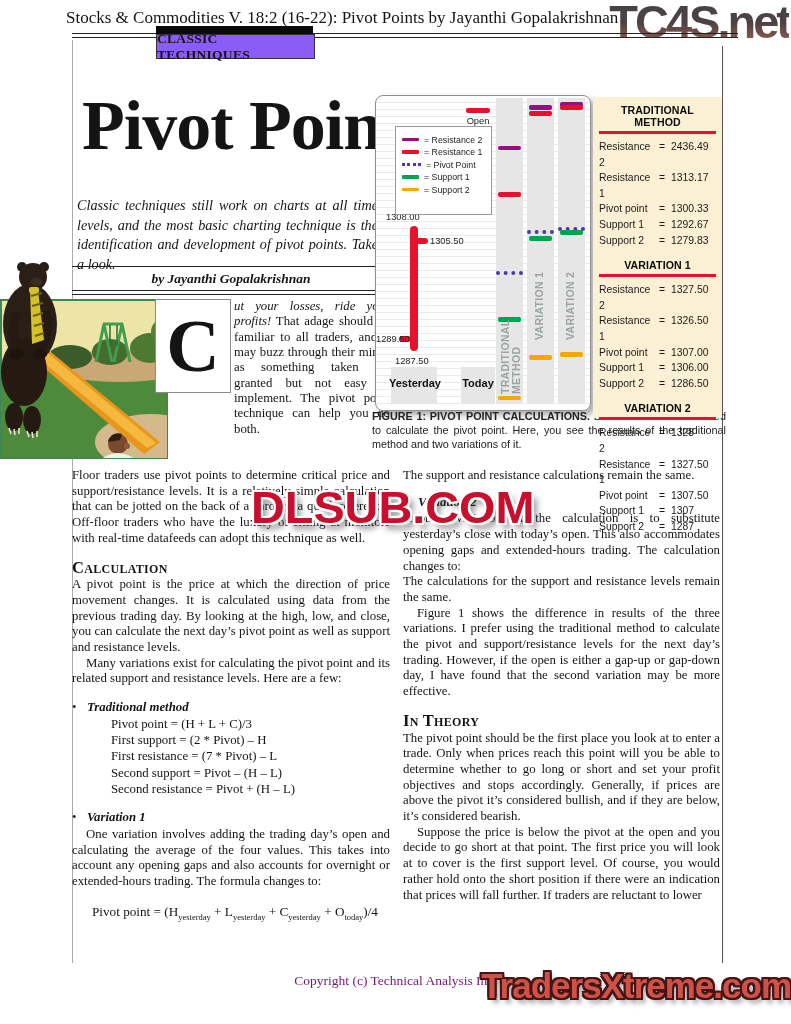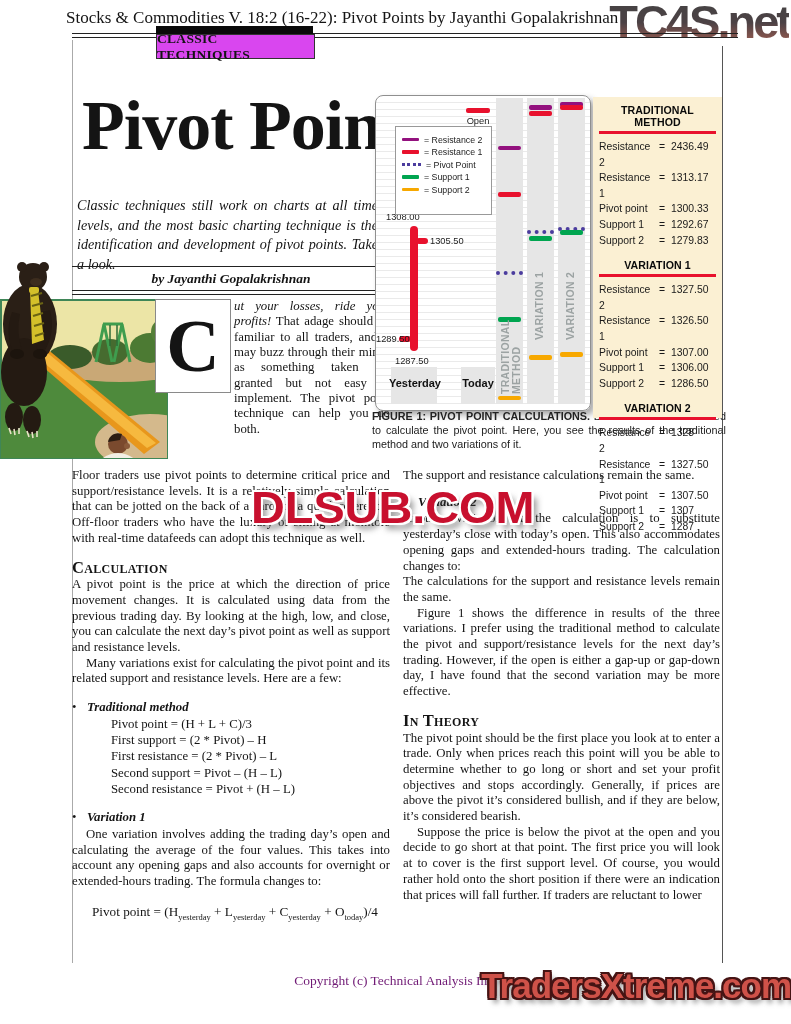--- a/index.html
+++ b/index.html
@@ -8,21 +8,21 @@
   .abs{position:absolute;}
 
   
   .citation{left:66px;top:8px;font-size:17px;white-space:nowrap;}
   .site-logo{right:2px;top:-6px;font-family:"Liberation Sans",sans-serif;font-weight:800;
              font-size:47px;letter-spacing:-3px;
              background:linear-gradient(180deg,#434343 0%,#4c4245 52%,#8a564e 82%,#c49a8f 100%);
              -webkit-background-clip:text;background-clip:text;color:transparent;}
   .rule-h{left:72px;width:666px;height:0;border-top:1.2px solid #222;}
   .black-bar{left:156px;top:26px;width:157px;height:8px;background:#0a0a0a;}
-  .classic-box{left:156px;top:34px;width:157px;height:23px;background:#d946ef;border:1.5px solid #333;
+  .classic-box{left:156px;top:34px;width:157px;height:23px;background:#8b5cf6;border:1.5px solid #333;
                display:flex;align-items:center;justify-content:center;font-weight:bold;font-size:13.5px;letter-spacing:.3px;}
   .rule-vl{left:72px;top:40px;width:0;height:923px;border-left:1px solid #aaa;}
   .rule-vr{left:722px;top:46px;width:0;height:917px;border-left:1px solid #555;}
 
   
   .title{left:82px;top:86px;font-size:70px;font-weight:bold;letter-spacing:-1px;}
   .standfirst{left:77px;top:196px;width:301px;font-style:italic;font-size:14.2px;line-height:19.6px;text-align:justify;}
   .byline-wrap{left:72px;top:266px;width:318px;text-align:center;}
   .byline-rule-top{border-top:1.5px solid #222;}
   .byline-text{font-weight:bold;font-style:italic;font-size:13.5px;padding:4px 0 3px;}
@@ -334,21 +334,21 @@
     <div class="sc-heading">Calculation</div>
     <p>A pivot point is the price at which the direction of price movement changes. It is calculated using data from the previous trading day. By looking at the high, low, and close, you can calculate the next day’s pivot point as well as support and resistance levels.</p>
     <p class="indent">Many variations exist for calculating the pivot point and its related support and resistance levels. Here are a few:</p>
     <div class="bullet">
       <span class="bullet-dot">•</span>
       <span class="bullet-title">Traditional method</span>
     </div>
     <div class="flines" id="tradLines">
         <div>Pivot point = (H + L + C)/3</div>
         <div>First support = (2 * Pivot) – H</div>
-        <div>First resistance = (2 * Pivot) – L</div>
+        <div>First resistance = (7 * Pivot) – L</div>
         <div>Second support = Pivot – (H – L)</div>
         <div>Second resistance = Pivot + (H – L)</div>
       </div>
     <div class="bullet">
       <span class="bullet-dot">•</span>
       <span class="bullet-title">Variation 1</span>
     </div>
     <p class="indent" style="margin-top:1px">One variation involves adding the trading day’s open and calculating the average of the four values. This takes into account any opening gaps and also accounts for overnight or extended-hours trading. The formula changes to:</p>
     <div class="formula">Pivot point = (H<sub>yesterday</sub> + L<sub>yesterday</sub> + C<sub>yesterday</sub> + O<sub>today</sub>)/4</div>
   </div>

